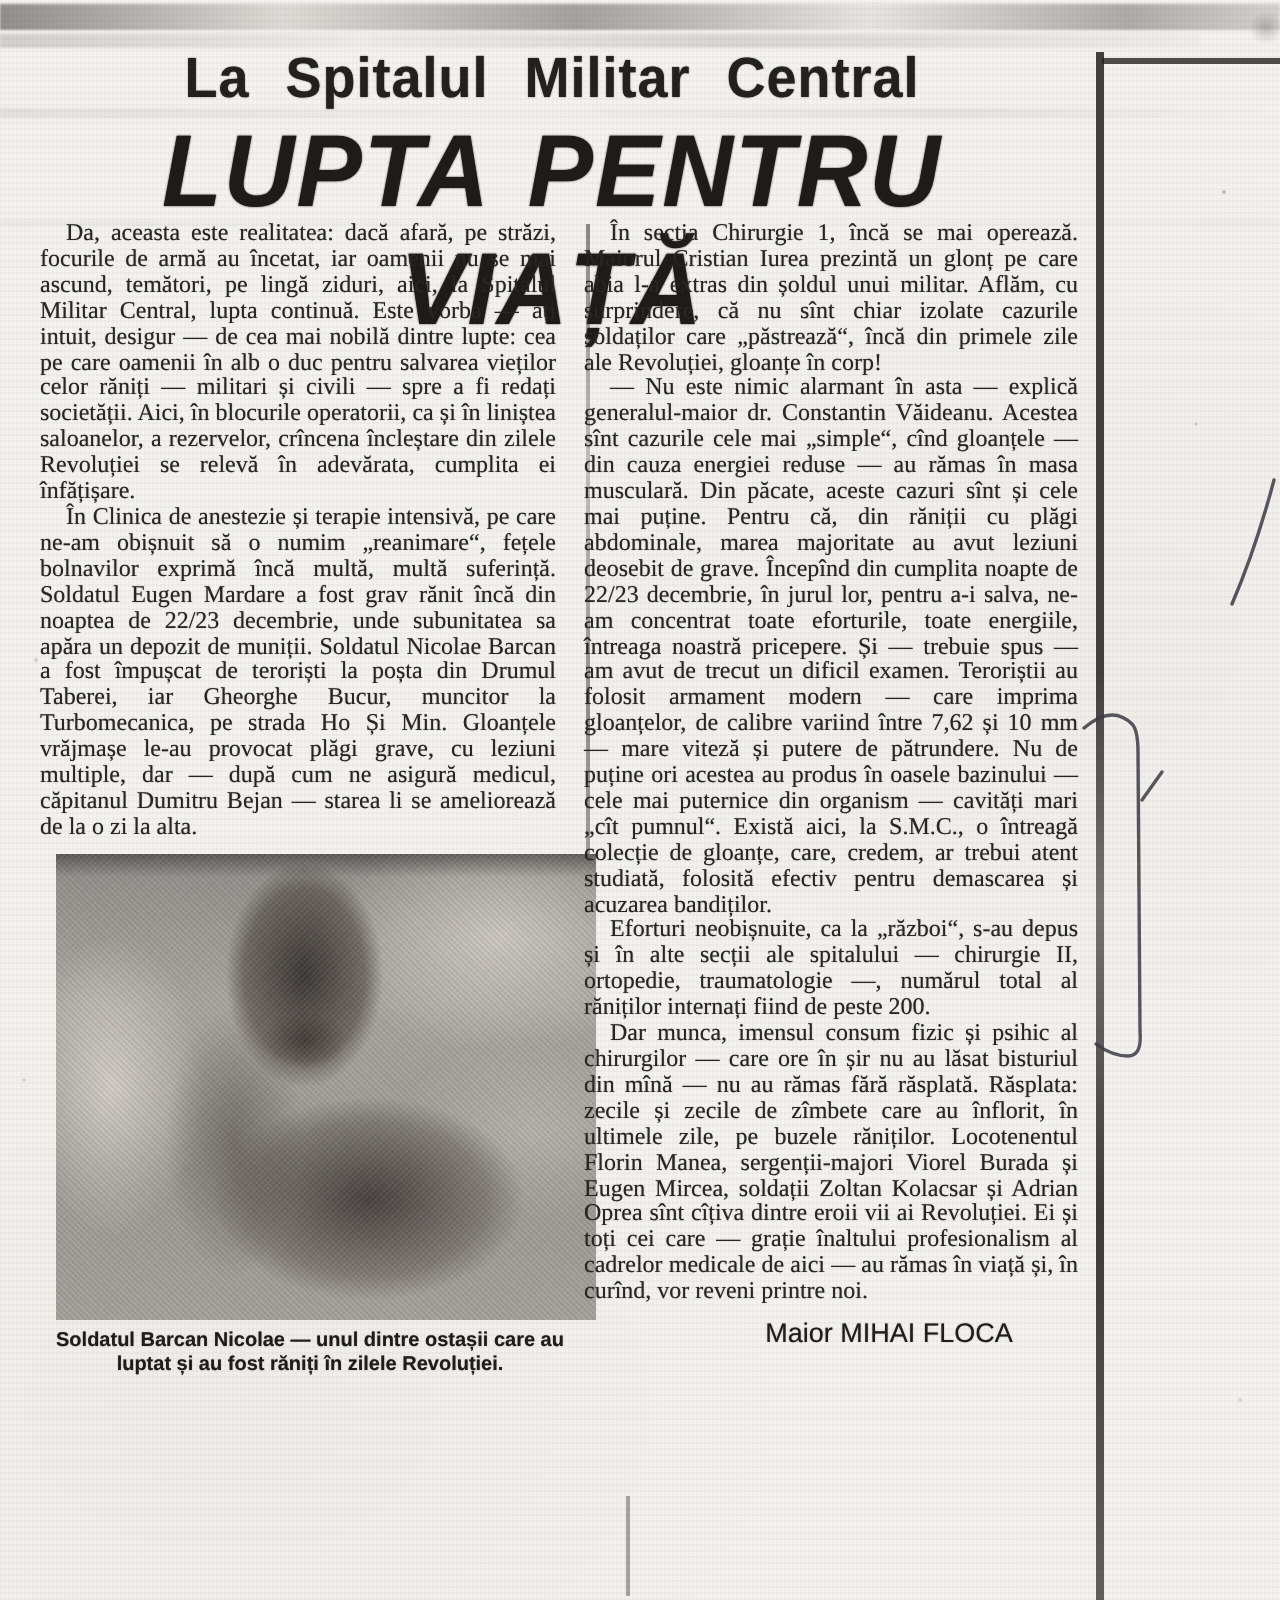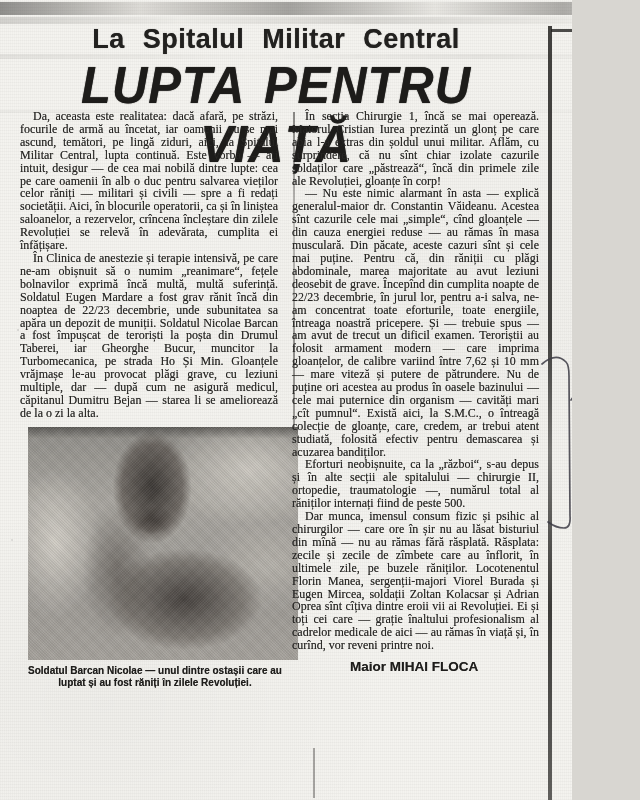--- a/index.html
+++ b/index.html
@@ -1,17 +1,17 @@
 <!DOCTYPE html>
 <html lang="ro"><head>
 <meta charset="utf-8">
 <style>
   html,body{margin:0;padding:0;background:#d8d6d1;}
   .page{
-    position:relative; width:572px; height:800px; overflow:hidden;
+    position:relative; width:640px; height:800px; overflow:hidden;
     background:
       radial-gradient(ellipse 420px 300px at 18% 88%, rgba(0,0,0,0.025), transparent 70%),
       radial-gradient(ellipse 500px 380px at 85% 40%, rgba(0,0,0,0.02), transparent 70%),
       #f4f3ef;
     color:#262523;
     font-family:"Liberation Serif","DejaVu Serif",serif;
   }
   
   .grain{position:absolute;inset:0;pointer-events:none;
     background:
@@ -73,22 +73,22 @@
       linear-gradient(180deg, #8f8d88, #a9a6a0 32%, #9c9994 68%, #a5a19b);
   }
   .photo::after{content:"";position:absolute;inset:0;
     background:
       repeating-linear-gradient(45deg, rgba(0,0,0,.07) 0 1px, transparent 1px 2px),
       repeating-linear-gradient(-45deg, rgba(255,255,255,.06) 0 1px, transparent 1px 2px);}
   .caption{width:266px;margin:2px 0 0 2px;text-align:center;
     font-family:"Liberation Sans","DejaVu Sans",sans-serif;font-weight:bold;
     font-size:10px;line-height:1.25;color:#1e1d1b;text-shadow:0 0 .5px rgba(30,29,27,.6);}
   
-  .byline{margin-top:9px;padding-left:58px;text-indent:0;
-    font-family:"Liberation Sans","DejaVu Sans",sans-serif;font-weight:bold;
+  .byline{margin-top:9px;padding-left:58px;text-align:center;text-indent:0;
+    font-family:"Liberation Sans","DejaVu Sans",sans-serif;font-weight:normal;
     font-size:13.5px;color:#1e1d1b;text-shadow:0 0 .6px rgba(30,29,27,.6);}
   
   .pen{position:absolute;left:538px;top:228px;pointer-events:none;}
 </style>
 </head>
 <body>
 
 <div class="page">
 
   <div class="grain"></div>
@@ -109,21 +109,21 @@
   <div class="col col-left">
     <p>Da, aceasta este realitatea: dacă afară, pe străzi, focurile de armă au încetat, iar oamenii nu se mai ascund, temători, pe lingă ziduri, aici, la Spitalul Militar Central, lupta continuă. Este vorba — ați intuit, desigur — de cea mai nobilă dintre lupte: cea pe care oamenii în alb o duc pentru salvarea vieților celor răniți — militari și civili — spre a fi redați societății. Aici, în blocurile operatorii, ca și în liniștea saloanelor, a rezervelor, crîncena încleștare din zilele Revoluției se relevă în adevărata, cumplita ei înfățișare.</p>
     <p>În Clinica de anestezie și terapie intensivă, pe care ne-am obișnuit să o numim „reanimare“, fețele bolnavilor exprimă încă multă, multă suferință. Soldatul Eugen Mardare a fost grav rănit încă din noaptea de 22/23 decembrie, unde subunitatea sa apăra un depozit de muniții. Soldatul Nicolae Barcan a fost împușcat de teroriști la poșta din Drumul Taberei, iar Gheorghe Bucur, muncitor la Turbomecanica, pe strada Ho Și Min. Gloanțele vrăjmașe le-au provocat plăgi grave, cu leziuni multiple, dar — după cum ne asigură medicul, căpitanul Dumitru Bejan — starea li se ameliorează de la o zi la alta.</p>
     <div class="photo"></div>
     <div class="caption">Soldatul Barcan Nicolae — unul dintre ostașii care au luptat și au fost răniți în zilele Revoluției.</div>
   </div>
 
   <div class="col col-right">
     <p>În secția Chirurgie 1, încă se mai operează. Maiorul Cristian Iurea prezintă un glonț pe care abia l-a extras din șoldul unui militar. Aflăm, cu surprindere, că nu sînt chiar izolate cazurile soldaților care „păstrează“, încă din primele zile ale Revoluției, gloanțe în corp!</p>
     <p>— Nu este nimic alarmant în asta — explică generalul-maior dr. Constantin Văideanu. Acestea sînt cazurile cele mai „simple“, cînd gloanțele — din cauza energiei reduse — au rămas în masa musculară. Din păcate, aceste cazuri sînt și cele mai puține. Pentru că, din răniții cu plăgi abdominale, marea majoritate au avut leziuni deosebit de grave. Începînd din cumplita noapte de 22/23 decembrie, în jurul lor, pentru a-i salva, ne-am concentrat toate eforturile, toate energiile, întreaga noastră pricepere. Și — trebuie spus — am avut de trecut un dificil examen. Teroriștii au folosit armament modern — care imprima gloanțelor, de calibre variind între 7,62 și 10 mm — mare viteză și putere de pătrundere. Nu de puține ori acestea au produs în oasele bazinului — cele mai puternice din organism — cavități mari „cît pumnul“. Există aici, la S.M.C., o întreagă colecție de gloanțe, care, credem, ar trebui atent studiată, folosită efectiv pentru demascarea și acuzarea bandiților.</p>
-    <p>Eforturi neobișnuite, ca la „război“, s-au depus și în alte secții ale spitalului — chirurgie II, ortopedie, traumatologie —, numărul total al răniților internați fiind de peste 500.</p>
+    <p>Eforturi neobișnuite, ca la „război“, s-au depus și în alte secții ale spitalului — chirurgie II, ortopedie, traumatologie —, numărul total al răniților internați fiind de peste 200.</p>
     <p>Dar munca, imensul consum fizic și psihic al chirurgilor — care ore în șir nu au lăsat bisturiul din mînă — nu au rămas fără răsplată. Răsplata: zecile și zecile de zîmbete care au înflorit, în ultimele zile, pe buzele răniților. Locotenentul Florin Manea, sergenții-majori Viorel Burada și Eugen Mircea, soldații Zoltan Kolacsar și Adrian Oprea sînt cîțiva dintre eroii vii ai Revoluției. Ei și toți cei care — grație înaltului profesionalism al cadrelor medicale de aici — au rămas în viață și, în curînd, vor reveni printre noi.</p>
     <div class="byline">Maior MIHAI FLOCA</div>
   </div>
 
   <svg class="pen" width="102" height="330" viewBox="0 0 102 330">
     <g fill="none" stroke="#3c3b44" stroke-width="1.7" stroke-linecap="round" opacity="0.85">
       <path d="M 4 136 q 14 -12 24 -2 q 3 3 3 14 l 1 140 q 1 12 -6 12 q -8 0 -16 -6"></path>
       <path d="M 33 172 l 10 -14"></path>
       <path d="M 99 12 q -9 34 -21 62"></path>
     </g>

